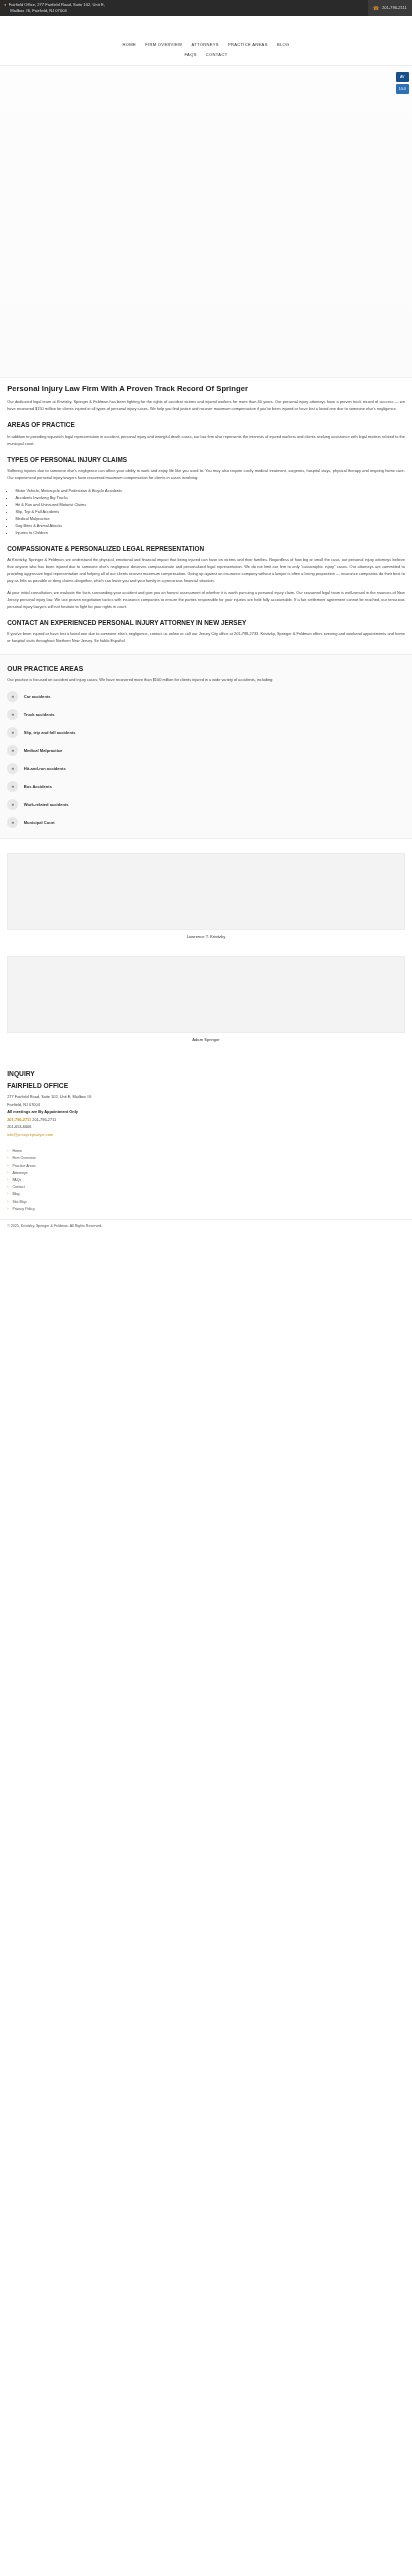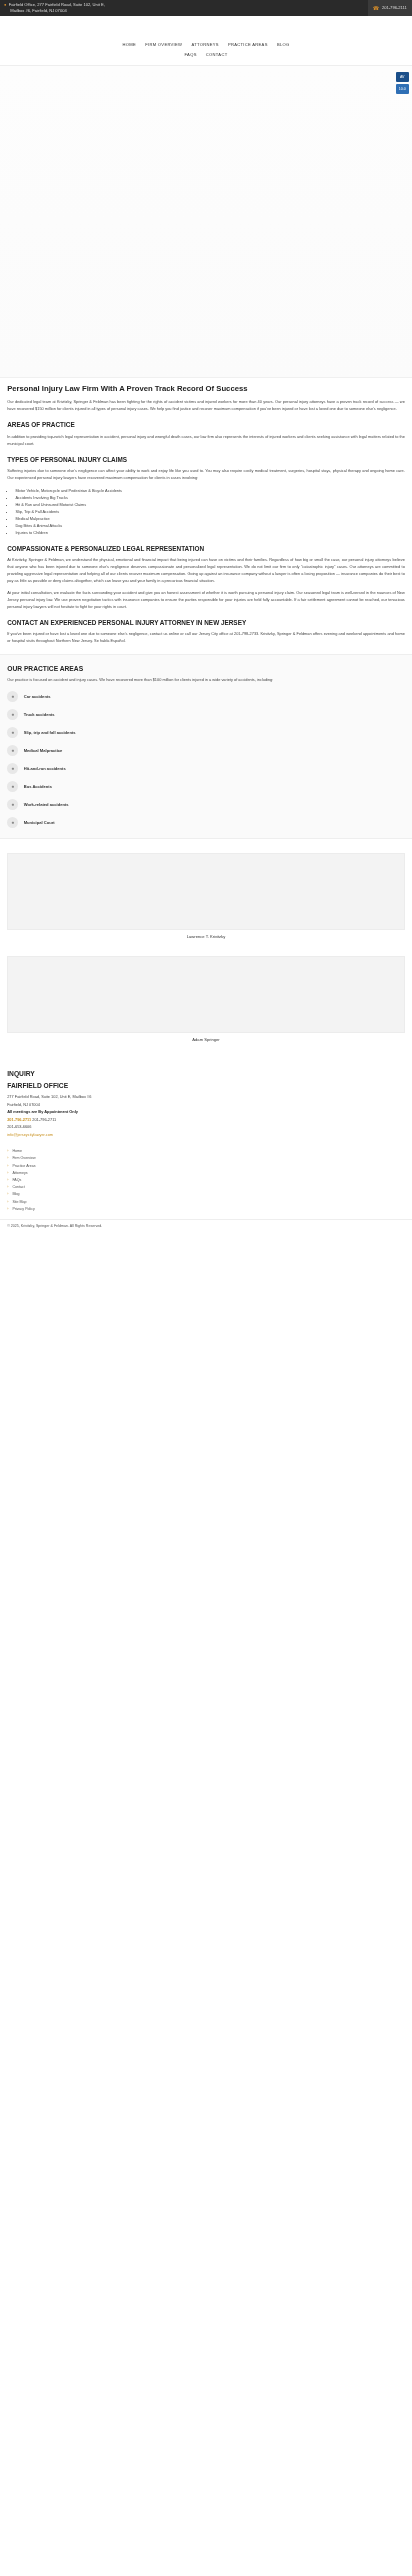--- a/index.html
+++ b/index.html
@@ -270,21 +270,21 @@
 </div>
 
 <div class="hero">
   <div class="hero-side">
     <div class="badge">AV</div>
     <div class="badge b2">10.0</div>
   </div>
 </div>
 
 <div class="content">
-  <h1 class="page-title">Personal Injury Law Firm With A Proven Track Record Of Success</h1>
+  <h1 class="page-title">Personal Injury Law Firm With A Proven Track Record Of Springer</h1>
   <p class="body">Our dedicated legal team at Krivitzky, Springer &amp; Feldman has been fighting for the rights of accident victims and injured workers for more than 40 years. Our personal injury attorneys have a proven track record of success — we have recovered $150 million for clients injured in all types of personal injury cases. We help you find justice and recover maximum compensation if you've been injured or have lost a loved one due to someone else's negligence.</p>
 
   <h2 class="sect">AREAS OF PRACTICE</h2>
   <p class="body">In addition to providing top-notch legal representation in accident, personal injury and wrongful death cases, our law firm also represents the interests of injured workers and clients seeking assistance with legal matters related to the municipal court.</p>
 
   <h2 class="sect">TYPES OF PERSONAL INJURY CLAIMS</h2>
   <p class="body">Suffering injuries due to someone else's negligence can affect your ability to work and enjoy life like you used to. You may also require costly medical treatment, surgeries, hospital stays, physical therapy and ongoing home care. Our experienced personal injury lawyers have recovered maximum compensation for clients in cases involving:</p>
   <ul class="bullets">
     <li>Motor Vehicle, Motorcycle and Pedestrian &amp; Bicycle Accidents</li>
     <li>Accidents Involving Big Trucks</li>

